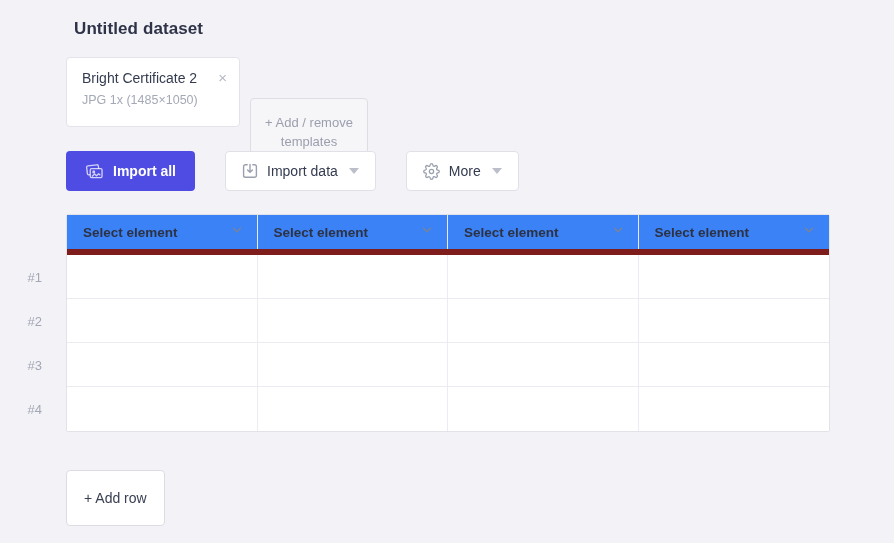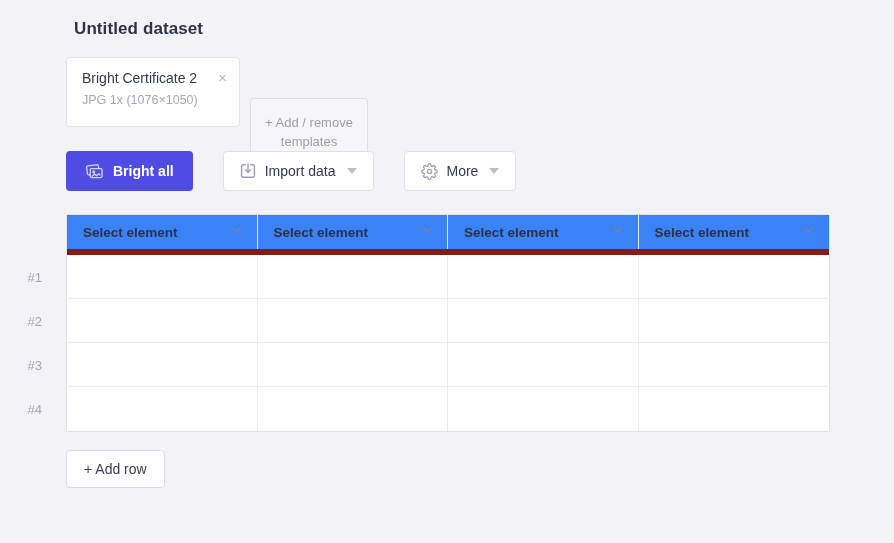--- a/index.html
+++ b/index.html
@@ -71,55 +71,55 @@
   }
   .th:last-child { border-right: none; }
   .th-label { font-size: 13.5px; font-weight: 700; color: #2d3243; }
   .trow { display: grid; grid-template-columns: repeat(4, 1fr); height: 44px; border-bottom: 1px solid #ebebf1; }
   .trow:last-child { border-bottom: none; }
   .td { border-right: 1px solid #ebebf1; background: #ffffff; cursor: text; }
   .td:last-child { border-right: none; }
 
   
   .add-row-btn {
-    position: absolute; left: 66px; top: 450px; height: 38px;
+    position: absolute; left: 66px; top: 470px; height: 56px;
     background: #ffffff; border: 1px solid #dcdce4; border-radius: 4px;
     font-family: inherit; font-size: 14px; font-weight: 500; color: #3a4053;
     padding: 0 17px; cursor: pointer;
   }
 </style>
 </head>
 <body>
 
 <div class="page">
 
   <div class="page-title">Untitled dataset</div>
 
   <div class="template-row">
     <div class="template-card">
       <div class="tc-top">
         <span class="tc-name">Bright Certificate 2</span>
         <span class="tc-close">×</span>
       </div>
-      <div class="tc-meta">JPG 1x (1076×1050)</div>
+      <div class="tc-meta">JPG 1x (1485×1050)</div>
     </div>
     <button class="add-template-btn">+ Add / remove templates</button>
   </div>
 
   <div class="toolbar">
     <button class="btn btn-primary">
       <span class="icon">
         <svg width="19" height="17" viewBox="0 0 20 18" fill="none" stroke="rgba(255,255,255,0.75)" stroke-width="1.4" stroke-linejoin="round">
           <rect x="2" y="2.5" width="12.5" height="9.5" rx="1.4" transform="rotate(-7 8 7)"></rect>
           <rect x="5.5" y="6" width="12.5" height="9.5" rx="1.4" fill="#4e4ce2"></rect>
           <circle cx="9.2" cy="9.4" r="0.9"></circle>
           <path d="M7.3 14.2l2.8-2.6 2 1.9 2.3-2.2 1.8 1.7"></path>
         </svg>
       </span>
-      <span>Bright all</span>
+      <span>Import all</span>
     </button>
 
     <button class="btn btn-light">
       <span class="icon">
         <svg width="16" height="16" viewBox="0 0 16 16" fill="none" stroke="#9ba0ae" stroke-width="1.4" stroke-linecap="round" stroke-linejoin="round">
           <path d="M5.2 1.7H3.4a1.8 1.8 0 0 0-1.8 1.8v9a1.8 1.8 0 0 0 1.8 1.8h9.2a1.8 1.8 0 0 0 1.8-1.8v-9a1.8 1.8 0 0 0-1.8-1.8h-1.8"></path>
           <path d="M8 1.5v7.5M5.6 6.9L8 9.3l2.4-2.4"></path>
         </svg>
       </span>
       <span>Import data</span>

